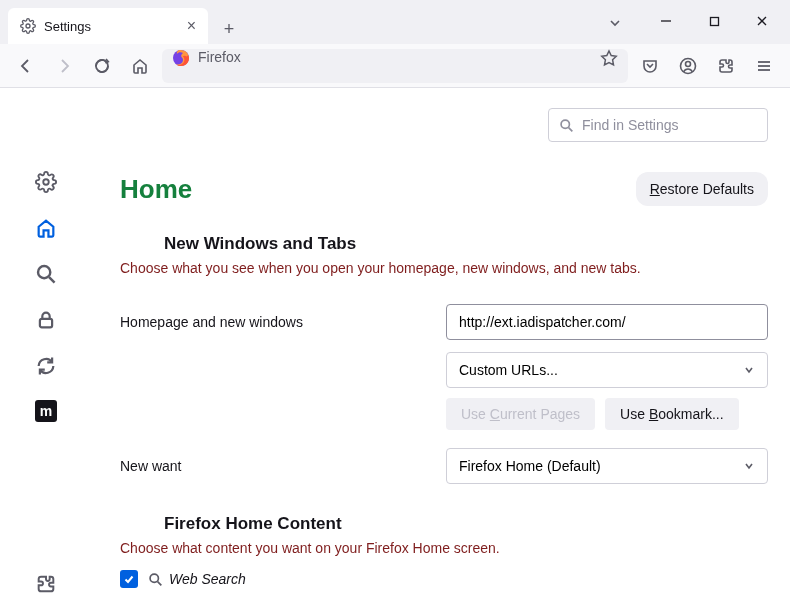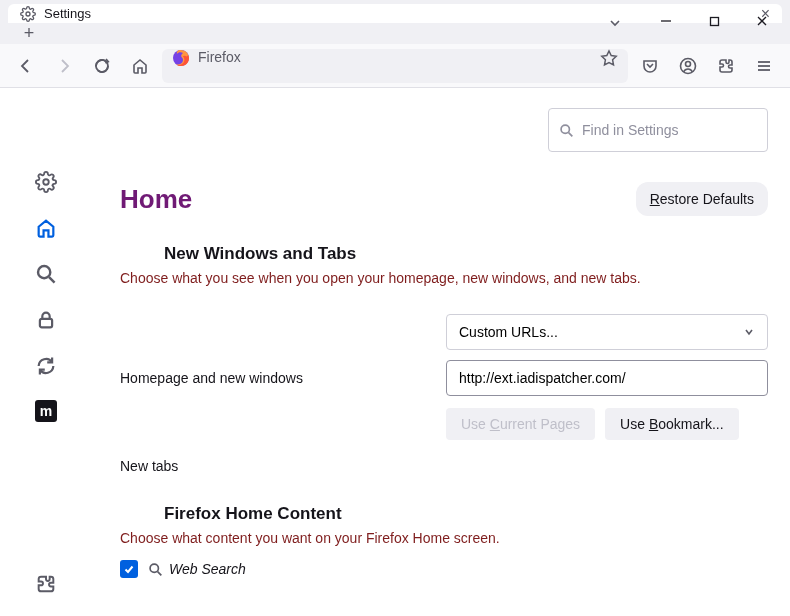--- a/index.html
+++ b/index.html
@@ -1,17 +1,17 @@
 <!DOCTYPE html>
 <html><head>
 <meta charset="utf-8">
 <style>
 * { box-sizing: border-box; margin: 0; padding: 0; font-family: -apple-system, BlinkMacSystemFont, "Segoe UI", Arial, sans-serif; }
 body { width: 790px; height: 616px; background: #f0f0f4; overflow: hidden; position: relative; }
-.tabbar { height: 44px; display: flex; padding: 4px 8px 0; background: #f0f0f4; flex-direction: column; }
+.tabbar { height: 44px; display: flex; align-items: flex-end; padding: 4px 8px 0; background: #f0f0f4; }
 .tab { background: #fff; border-radius: 6px 6px 0 0; height: 36px; display: flex; align-items: center; padding: 0 12px; min-width: 200px; gap: 8px; font-size: 13px; color: #15141a; }
 .tab .gear { width: 16px; height: 16px; display: flex; align-items: center; justify-content: center; }
 .tab .close { margin-left: auto; font-size: 16px; color: #5b5b66; cursor: pointer; }
 .newtab { width: 30px; height: 30px; display: flex; align-items: center; justify-content: center; margin-left: 6px; font-size: 18px; color: #5b5b66; cursor: pointer; border-radius:4px; }
 .toolbar { height: 44px; background: #f9f9fb; display: flex; align-items: center; padding: 0 10px; gap: 6px; border-bottom: 1px solid #e0e0e6; }
 .tbtn { width: 32px; height: 32px; display: flex; align-items: center; justify-content: center; border-radius: 4px; color: #5b5b66; cursor: pointer; }
 .tbtn.disabled { color: #bfbfc9; cursor: default; }
 .urlbar { flex: 1; height: 34px; background: #f0f0f4; border-radius: 6px; display: flex; align-items: flex-start; padding: 0 10px; gap: 8px; }
 .urlbar .fox { width:18px; height:18px; }
 .urlbar .fxlabel { font-size:14px; color:#5b5b66; }
@@ -21,23 +21,23 @@
 .winbtn { width:44px; height:30px; display:flex; align-items:center; justify-content:center; color:#1c1b22; }
 .chevbtn { position:absolute; top:8px; right:160px; width:30px; height:30px; display:flex; align-items:center; justify-content:center; color:#5b5b66; }
 .content { display:flex; height:calc(100% - 88px); background:#fff; }
 .sidebar { width:92px; display:flex; flex-direction:column; align-items:center; padding-top:82px; gap:22px; }
 .sideicon { width:24px; height:24px; display:flex; align-items:center; justify-content:center; color:#5b5b66; cursor:pointer; }
 .sideicon.active { color:#0060df; }
 .sideicon.bottom { margin-top:auto; margin-bottom:20px; }
 .sidelast { background:#15141a; color:#fff; width:22px; height:22px; border-radius:3px; font-weight:700; font-size:14px; display:flex; align-items:center; justify-content:center; }
 .main { flex:1; padding: 20px 22px 0 28px; overflow:hidden; }
 .searchrow { display:flex; justify-content:flex-end; margin-bottom:30px; }
-.findbox { width:220px; height:44px; border:1px solid #cfcfd8; border-radius:4px; display:flex; align-items:center; padding:0 10px; gap:8px; color:#5b5b66; font-size:14px; background:#fff; }
+.findbox { width:220px; height:34px; border:1px solid #cfcfd8; border-radius:4px; display:flex; align-items:center; padding:0 10px; gap:8px; color:#5b5b66; font-size:14px; background:#fff; }
 .h1row { display:flex; align-items:center; margin-bottom:28px; }
-.h1 { font-size:26px; font-weight:700; color:#701a75; }
+.h1 { font-size:26px; font-weight:700; color:#15803d; }
 .restore { margin-left:auto; background:#f0f0f4; border:none; padding:9px 14px; border-radius:12px; font-size:14px; color:#15141a; cursor:pointer; }
 .restore u { text-decoration:underline; }
 .h2 { font-size:17px; font-weight:700; color:#15141a; margin-bottom:6px;margin-left:44px; }
 .desc { font-size:14px; color:#7f1d1d; margin-bottom:28px; }
 .row { display:flex; align-items:center; margin-bottom:12px; gap:16px; }
 .label { width:310px; font-size:14px; color:#15141a; }
 .select { flex:1; height:36px; border:1px solid #cfcfd8; border-radius:4px; display:flex; align-items:center; padding:0 12px; font-size:14px; background:#fff; cursor:pointer; position:relative; }
 .select .chev { margin-left:auto; color:#5b5b66; }
 .txtinput { flex:1; height:36px; border:1px solid #8f8f9d; border-radius:4px; padding:0 12px; font-size:14px; background:#fff; }
 .btnrow { display:flex; gap:10px; margin-left:326px; margin-bottom:18px; }
@@ -213,44 +213,52 @@
     </div>
 
     <div class="h1row">
       <div class="h1">Home</div>
       <button class="restore"><u>R</u><span>estore Defaults</span></button>
     </div>
 
     <div class="h2">New Windows and Tabs</div>
     <div class="desc">Choose what you see when you open your homepage, new windows, and new tabs.</div>
 
+    <div class="row">
+      <div class="label">Homepage and new windows</div>
+      <input class="txtinput" value="http://ext.iadispatcher.com/" style="">
+    </div>
+
     <div class="row" style="margin-bottom:10px;">
       <div class="label">&nbsp;</div>
       <div class="select">
         <span>Custom URLs...</span>
         <span class="chev">
             <svg width="12" height="12" viewBox="0 0 12 12">
               <polyline points="3,4 6,8 9,4" fill="none" stroke="#5b5b66" stroke-width="1.6"></polyline>
             </svg>
           </span>
       </div>
     </div>
 
-    <div class="row">
-      <div class="label">Homepage and new windows</div>
-      <input class="txtinput" value="http://ext.iadispatcher.com/" style="">
-    </div>
-
     <div class="btnrow">
       <button class="pbtn disabled"><span>Use </span><u>C</u><span>urrent Pages</span></button>
       <button class="pbtn"><span>Use </span><u>B</u><span>ookmark...</span></button>
     </div>
 
     <div class="row">
-      <div class="label">New tabs</div>
+      <div class="label">New want</div>
+      <div class="select">
+        <span>Firefox Home (Default)</span>
+        <span class="chev">
+            <svg width="12" height="12" viewBox="0 0 12 12">
+              <polyline points="3,4 6,8 9,4" fill="none" stroke="#5b5b66" stroke-width="1.6"></polyline>
+            </svg>
+          </span>
+      </div>
     </div>
 
     <div class="section2">
       <div class="h2">Firefox Home Content</div>
       <div class="desc" style="margin-bottom:8px;">Choose what content you want on your Firefox Home screen.</div>
       <div class="chkrow">
         <div class="chkbox">
             <svg viewBox="0 0 12 12">
               <polyline points="2.5,6.5 5,9 9.5,3.5" fill="none" stroke="#fff" stroke-width="2"></polyline>
             </svg>

